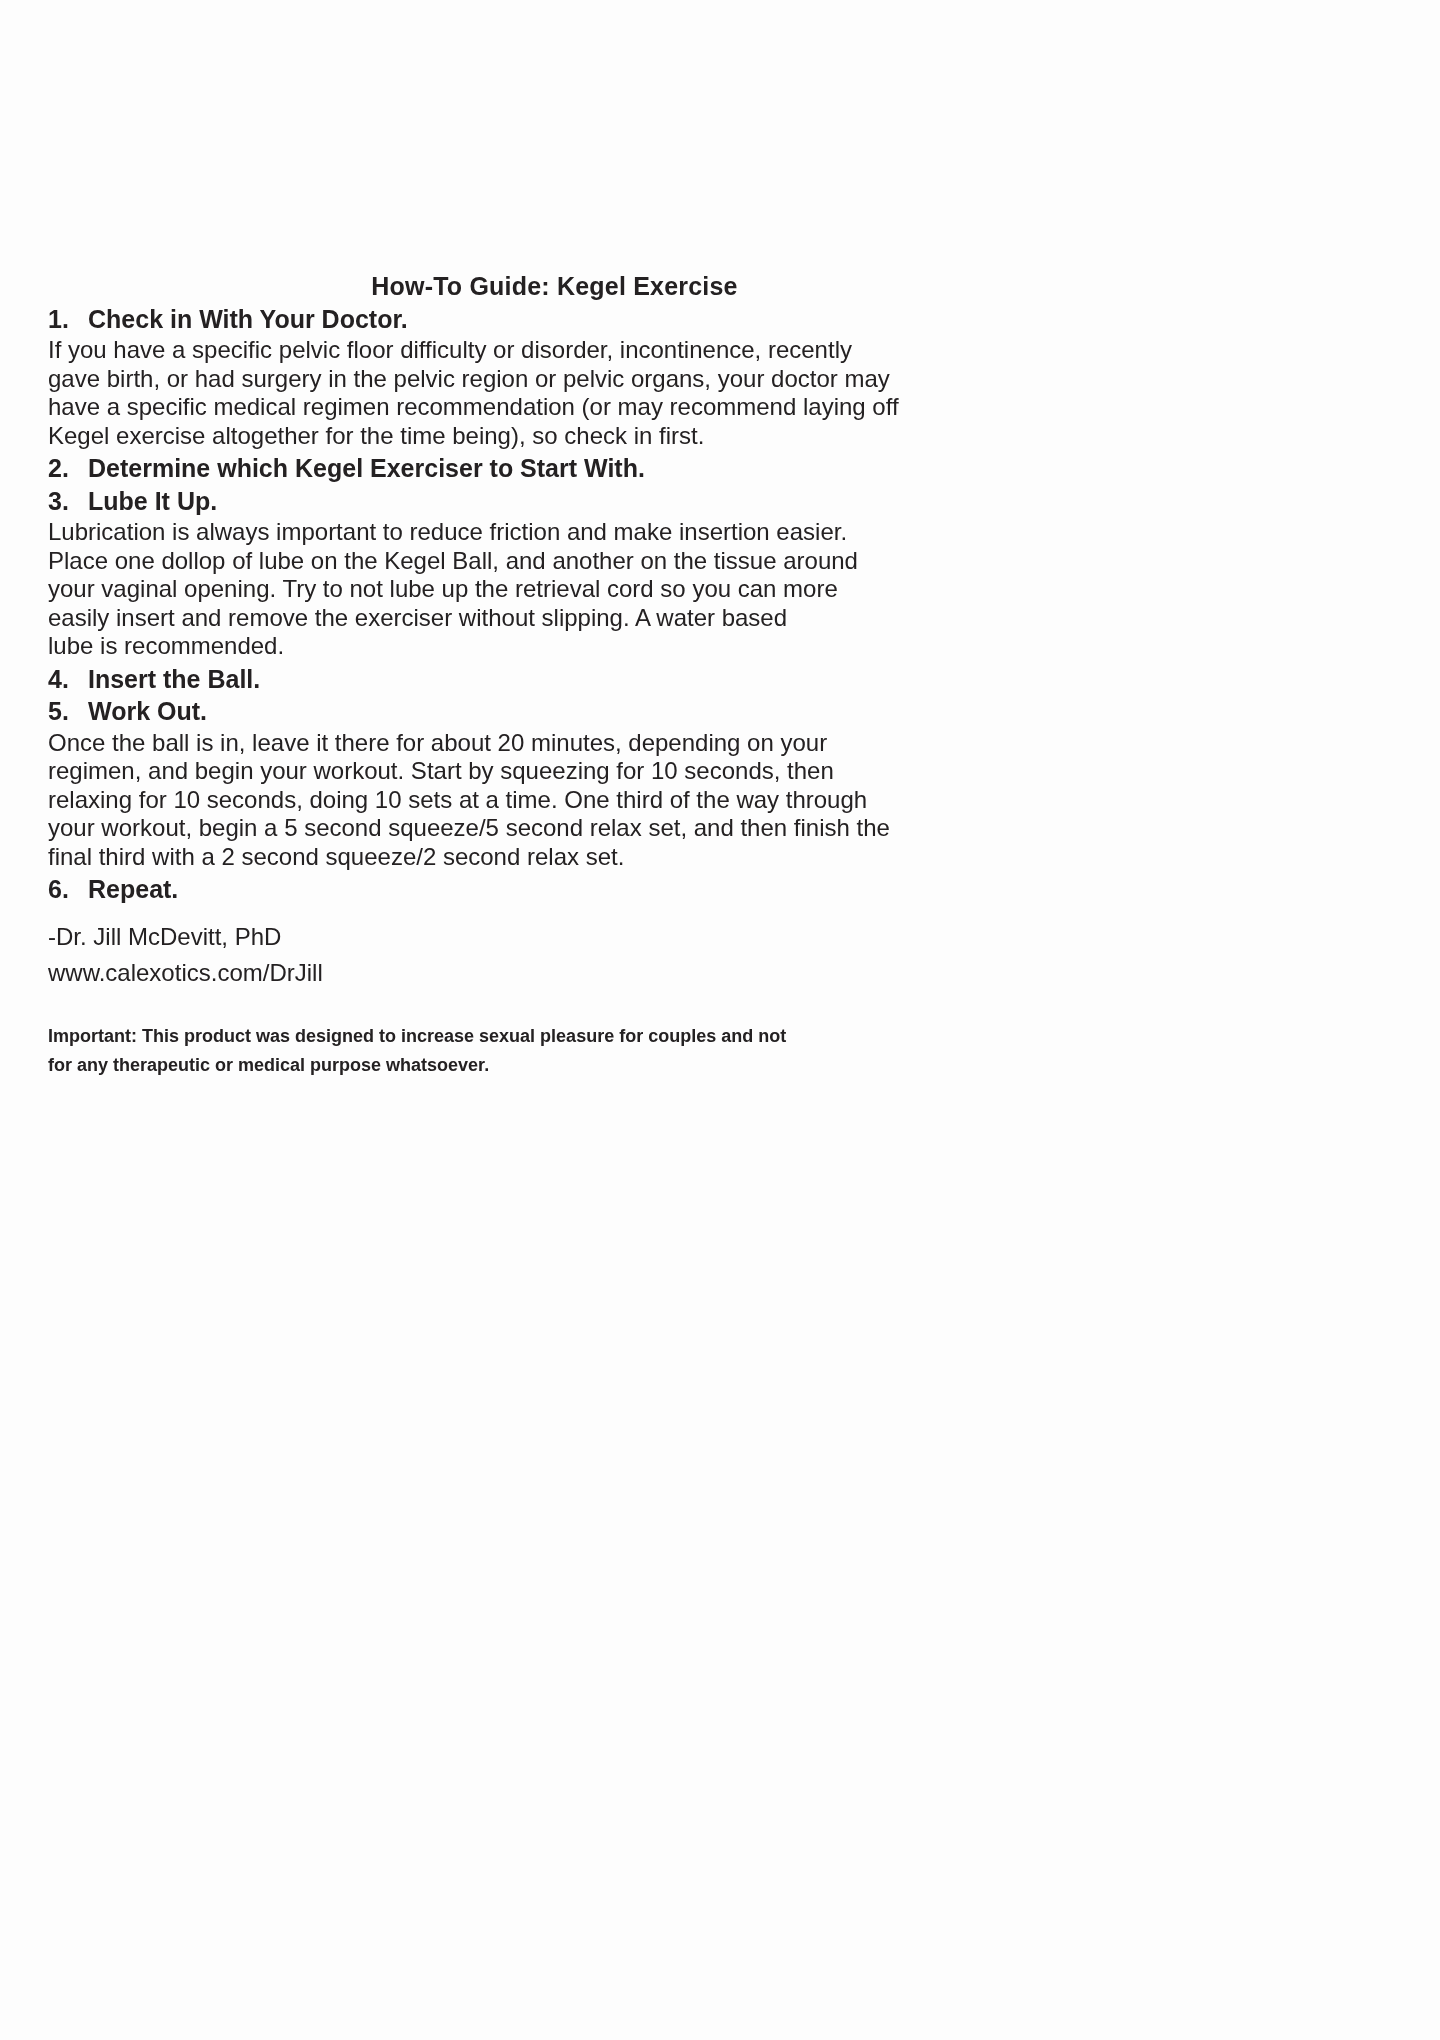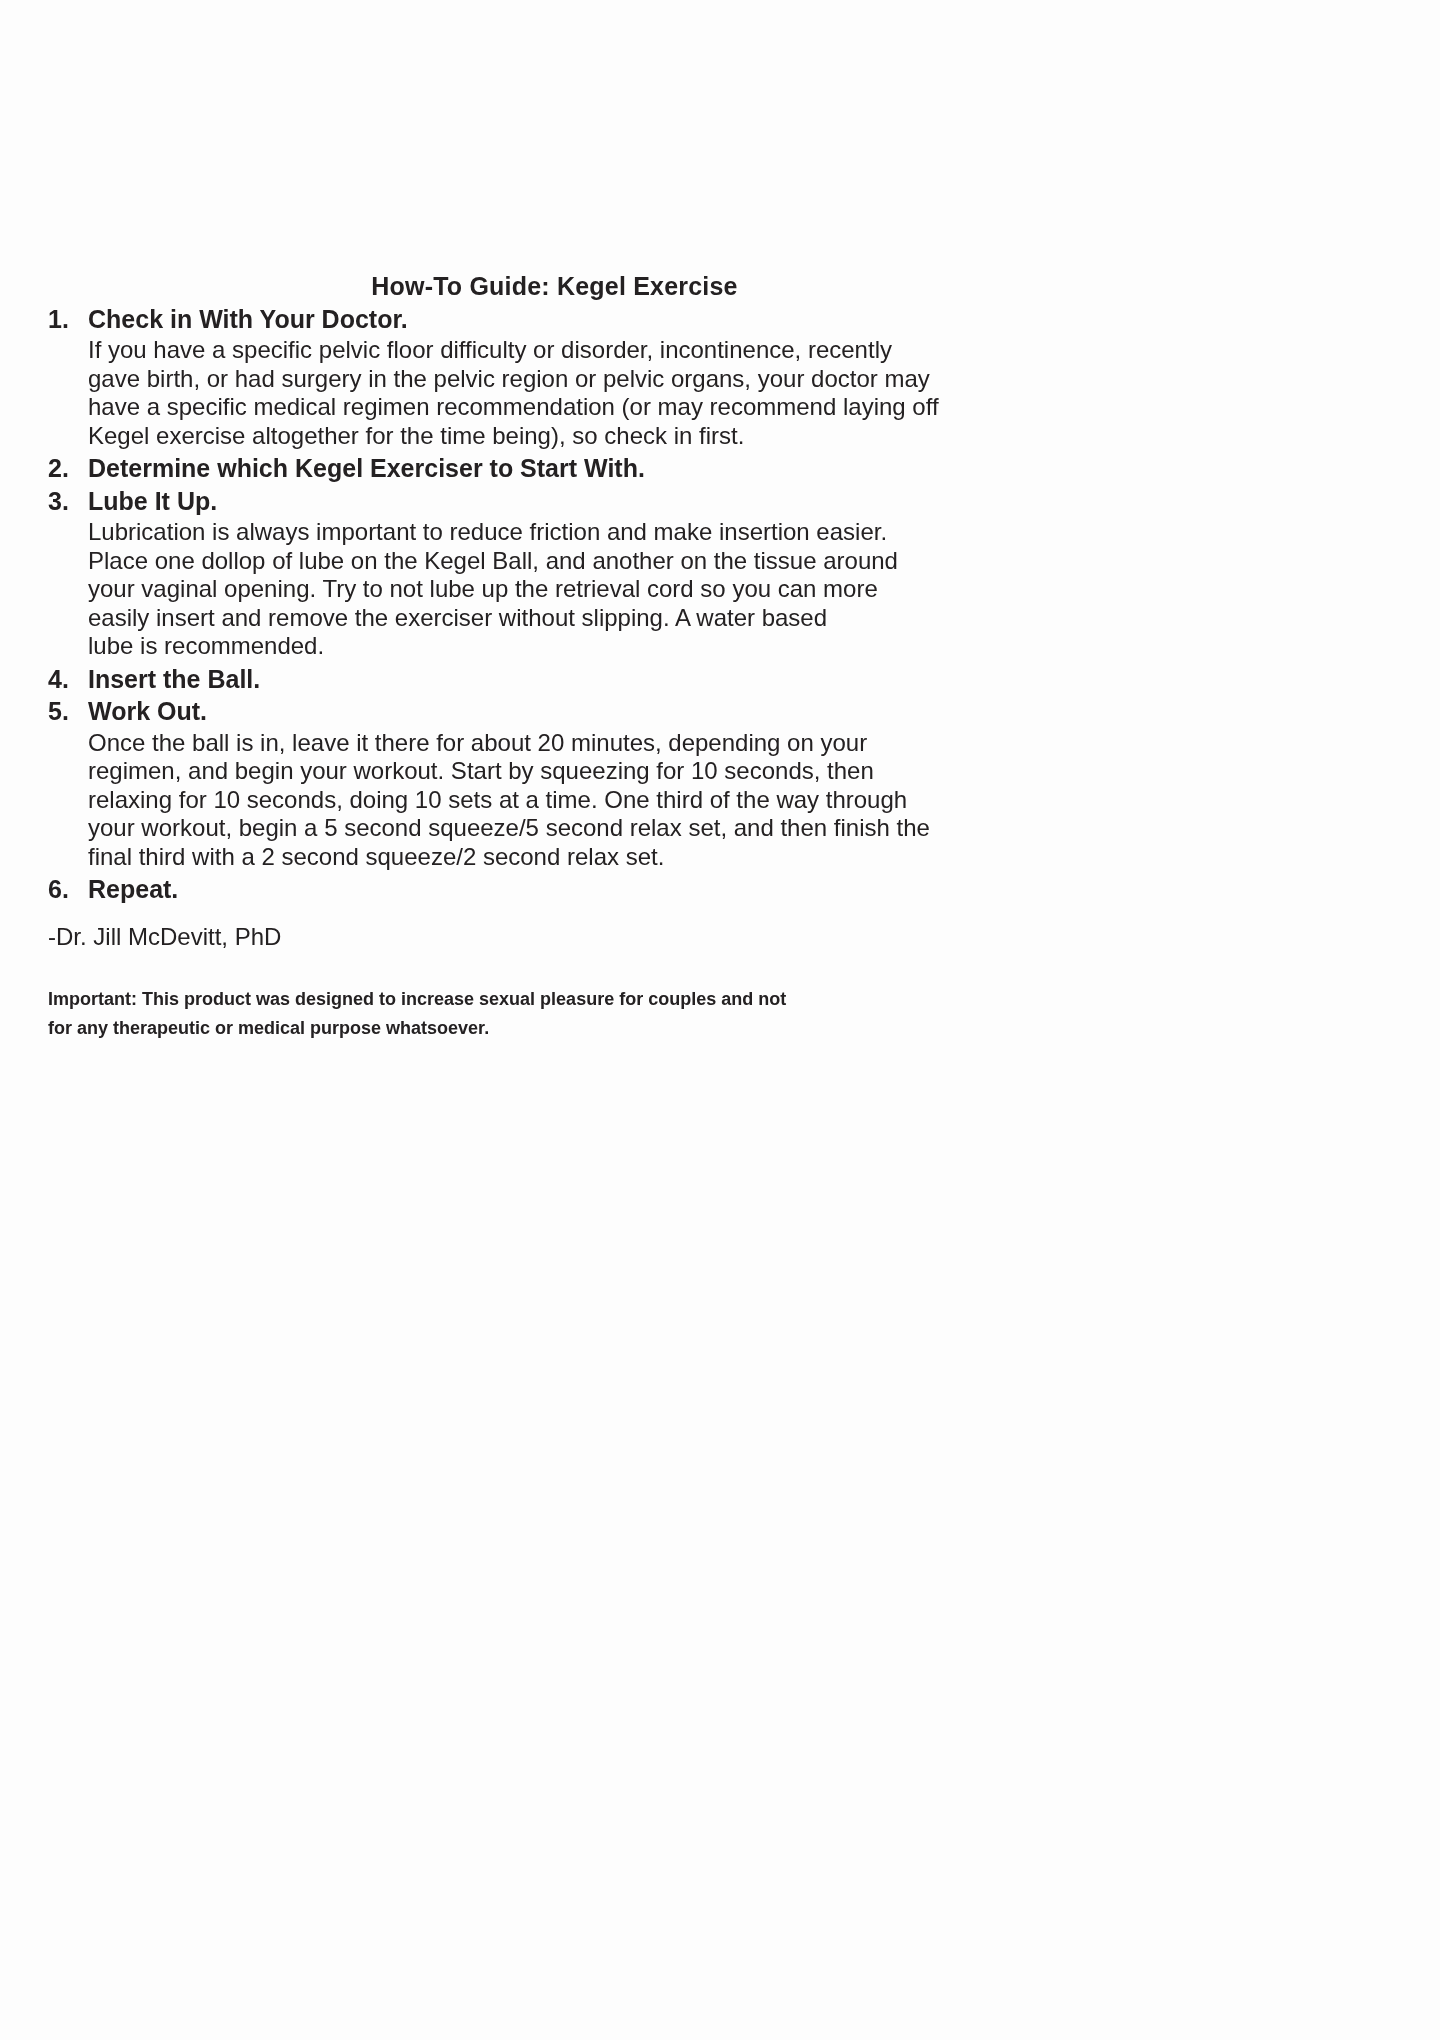--- a/index.html
+++ b/index.html
@@ -41,21 +41,20 @@
     font-weight: bold;
     font-size: 25px;
     margin-top: 4px;
     margin-bottom: 3px;
   }
   .step-num {
     flex: 0 0 40px;
   }
   .step-heading { flex: 1; }
   .step-body {
-    margin-left: 40px;
     white-space: pre;
   }
   .signature {
     margin-top: 19px;
     white-space: pre;
   }
   .website {
     margin-top: 8px;
     white-space: pre;
   }
@@ -125,18 +124,19 @@
     </div>
 
     <div class="step">
       <div class="step-head">
         <span class="step-num">6.</span>
         <span class="step-heading">Repeat.</span>
       </div>
     </div>
 
     <div class="signature">-Dr. Jill McDevitt, PhD</div>
+    <div class="website">www.calexotics.com/DrJill</div>
 
     <div class="important">Important: This product was designed to increase sexual pleasure for couples and not
 for any therapeutic or medical purpose whatsoever.</div>
 
   </div>
 </div>
 
 </body></html>

